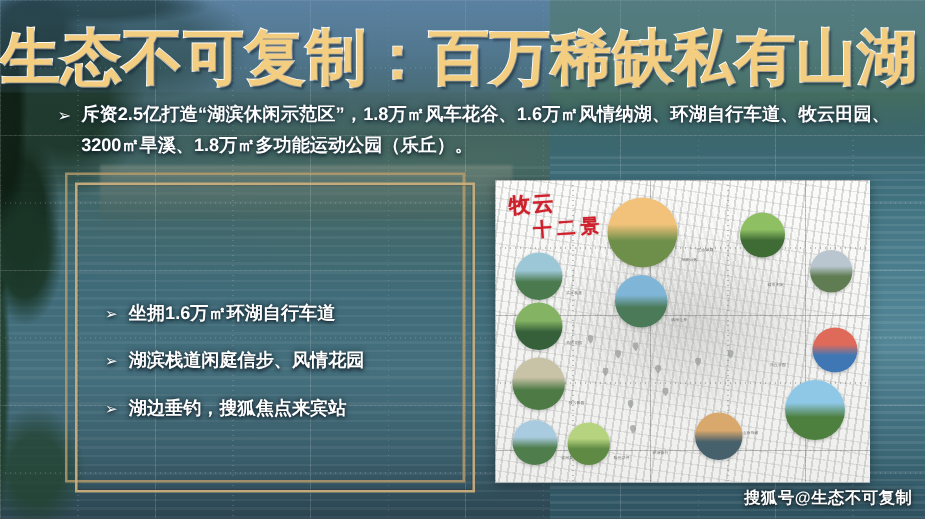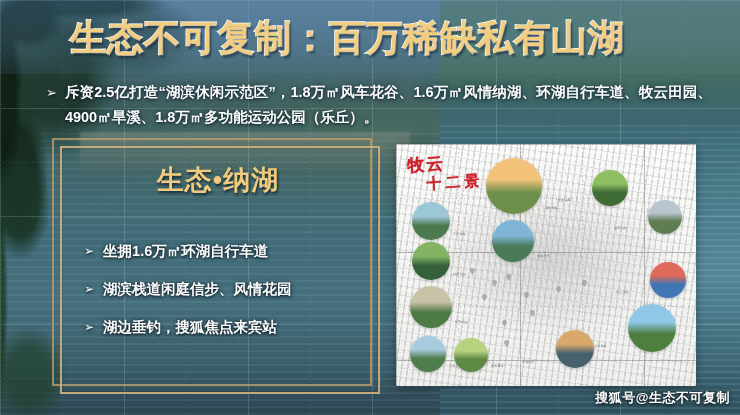--- a/index.html
+++ b/index.html
@@ -72,21 +72,21 @@
       repeating-linear-gradient(to right, #000 0 1px, transparent 1px 62px);
     mask-image:
       repeating-linear-gradient(to bottom, #000 0 1px, transparent 1px 54px),
       repeating-linear-gradient(to right, #000 0 1px, transparent 1px 62px);
     opacity:.5;}
 
   
   .header-band{position:absolute;left:0;top:0;width:740px;height:74px;
     background:linear-gradient(180deg, rgba(74,118,163,.42) 0%, rgba(86,130,172,.30) 60%, rgba(96,140,180,.12) 100%);}
   .title{position:absolute;left:0;top:14px;width:695px;text-align:center;
-    font-size:36px;font-weight:700;letter-spacing:1px;
+    font-size:48px;font-weight:700;letter-spacing:1px;
     color:#F3CE80;
     -webkit-text-stroke:1.4px #FFFFFF;
     paint-order:stroke fill;
     text-shadow:2px 3px 2px rgba(20,35,50,.55);
     white-space:nowrap;}
   .subtitle{position:absolute;left:46px;top:80px;width:666px;
     color:#ffffff;font-size:14.5px;font-weight:700;line-height:25px;
     text-shadow:0 1px 3px rgba(10,25,40,.85),0 0 6px rgba(10,25,40,.6);
     display:flex;gap:8px;align-items:flex-start;}
   .sub-arrow{flex:0 0 auto;font-size:13px;line-height:25px;color:#ffffff;
@@ -176,27 +176,26 @@
   <div class="trees"></div>
   <div class="trees2"></div>
   <div class="farbank"></div>
   <div class="grid"></div>
 
   <div class="header-band"></div>
   <div class="title">生态不可复制：百万稀缺私有山湖</div>
 
   <div class="subtitle">
     <span class="sub-arrow">➢</span>
-    <span class="sub-text">斥资2.5亿打造“湖滨休闲示范区”，1.8万㎡风车花谷、1.6万㎡风情纳湖、环湖自行车道、牧云田园、4900㎡旱溪、1.8万㎡多功能运动公园（乐丘）。</span>
+    <span class="sub-text">斥资2.5亿打造“湖滨休闲示范区”，1.8万㎡风车花谷、1.6万㎡风情纳湖、环湖自行车道、牧云田园、3200㎡旱溪、1.8万㎡多功能运动公园（乐丘）。</span>
   </div>
 
   <div class="frame-outer"></div>
   <div class="frame-inner"></div>
   <div class="panel">
-    <div class="panel-title">生态•纳湖</div>
     <ul class="panel-list" id="panel-list">
         <li>
           <span class="li-arrow">➢</span>
           <span>坐拥1.6万㎡环湖自行车道</span>
         </li>
         <li>
           <span class="li-arrow">➢</span>
           <span>湖滨栈道闲庭信步、风情花园</span>
         </li>
         <li>

